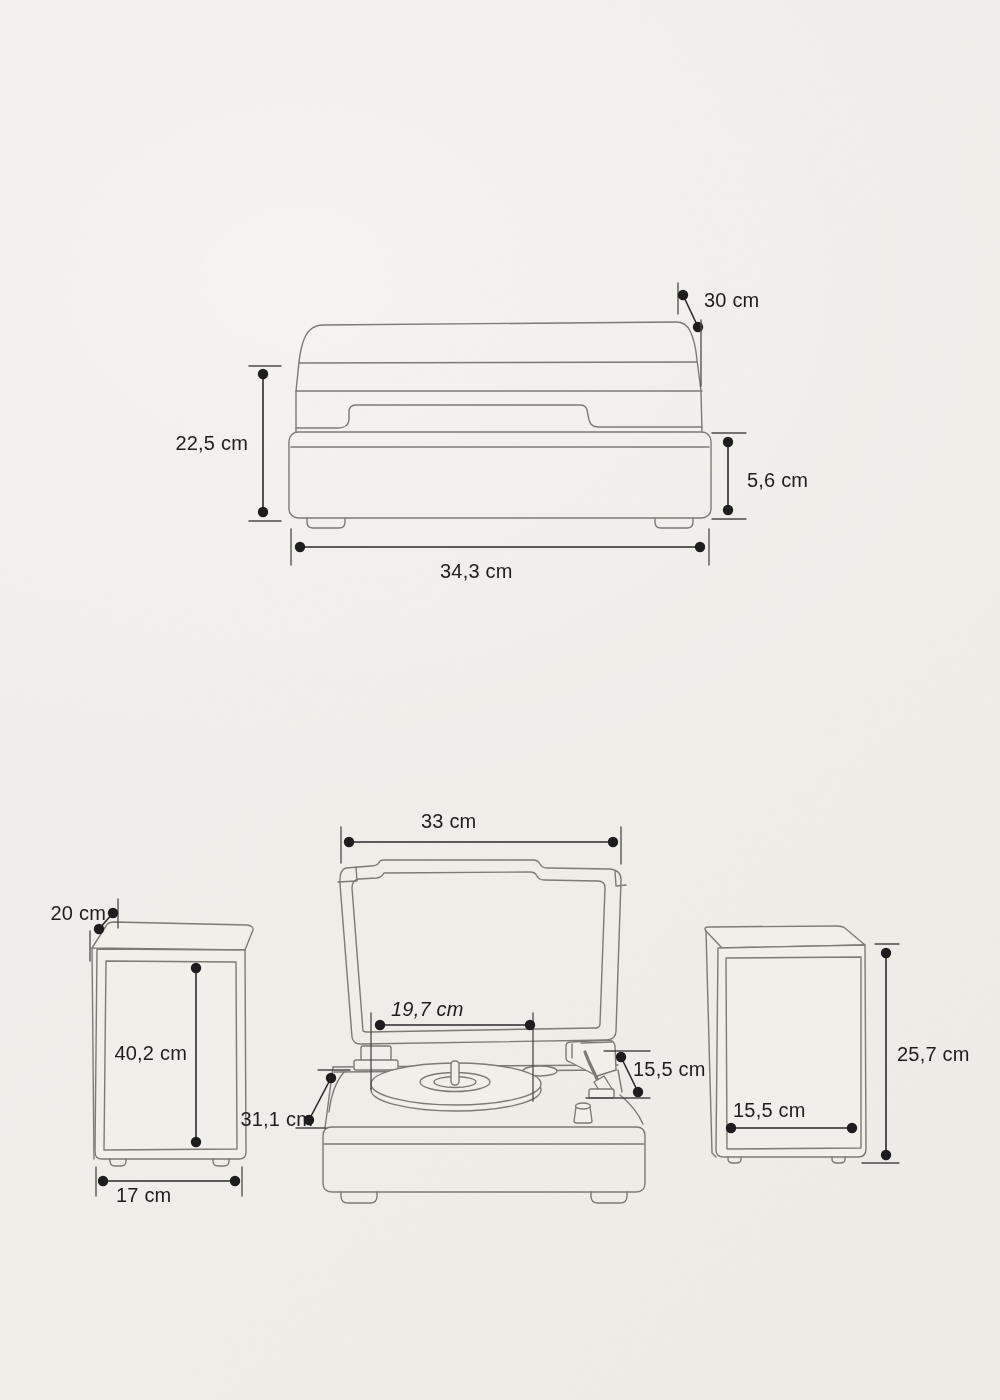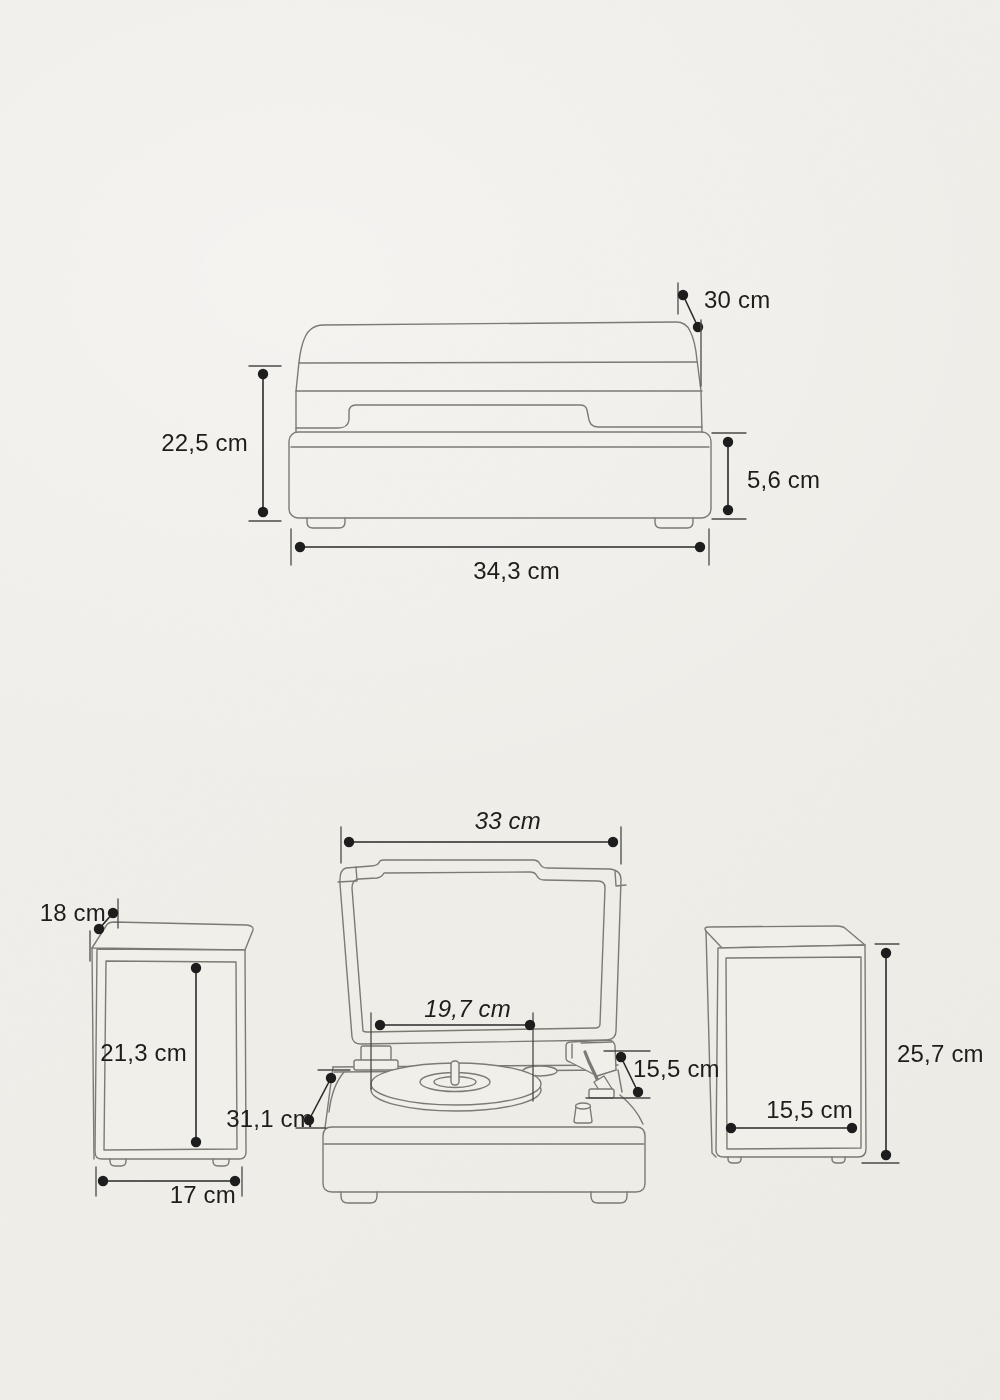--- a/index.html
+++ b/index.html
@@ -9,27 +9,27 @@
     margin:0 auto;
     background:
       radial-gradient(1200px 900px at 30% 20%, rgba(255,255,255,.35), rgba(255,255,255,0) 60%),
       linear-gradient(135deg,#f2f0ec 0%,#f1efea 55%,#eeece6 100%);
     overflow:hidden;
     font-family:"Liberation Sans", sans-serif;
   }
   #lineart{position:absolute;left:0;top:0;}
   .dim-label{
     position:absolute;
-    font-size:24px;
+    font-size:20px;
     line-height:22px;
     color:#1d1d1c;
     letter-spacing:.2px;
     white-space:nowrap;
   }
-  .al{text-align:left}.ar{text-align:right}.ac{text-align:right}
+  .al{text-align:left}.ar{text-align:right}.ac{text-align:left}
   
   .art{stroke:#7c7a74;stroke-width:1.4;fill:none;stroke-linejoin:round;stroke-linecap:round;}
   .artfill{stroke:#7c7a74;stroke-width:1.4;fill:#f1efea;stroke-linejoin:round;stroke-linecap:round;}
   .dimline{stroke:#2a2a2a;stroke-width:1.6;fill:none;stroke-linecap:round;}
   .tick{stroke:#4a4a48;stroke-width:1.3;fill:none;stroke-linecap:round;}
   .dot{fill:#1d1d1d;stroke:none;}
 </style>
 </head>
 <body>
 
@@ -228,25 +228,25 @@
   </svg>
 
   <div class="dim-label al" style="left:704px;top:289px;width:90px;">30 cm</div>
 
   <div class="dim-label ar" style="left:148px;top:432px;width:100px;">22,5 cm</div>
 
   <div class="dim-label al" style="left:747px;top:469px;width:90px;">5,6 cm</div>
 
   <div class="dim-label ac" style="left:440px;top:560px;width:120px;">34,3 cm</div>
 
-  <div class="dim-label ac" style="left:421px;top:810px;width:120px;font-style:italic;">33 cm</div>
-
-  <div class="dim-label ar" style="left:28px;top:902px;width:78px;">18 cm</div>
-
-  <div class="dim-label ar" style="left:95px;top:1042px;width:92px;">21,3 cm</div>
+  <div class="dim-label ac" style="left:421px;top:810px;width:120px;">33 cm</div>
+
+  <div class="dim-label ar" style="left:28px;top:902px;width:78px;">20 cm</div>
+
+  <div class="dim-label ar" style="left:95px;top:1042px;width:92px;">40,2 cm</div>
 
   <div class="dim-label ac" style="left:116px;top:1184px;width:120px;">17 cm</div>
 
   <div class="dim-label ar" style="left:218px;top:1108px;width:95px;">31,1 cm</div>
 
   <div class="dim-label ac" style="left:391px;top:998px;width:120px;font-style:italic;">19,7 cm</div>
 
   <div class="dim-label al" style="left:633px;top:1058px;width:100px;">15,5 cm</div>
 
   <div class="dim-label al" style="left:897px;top:1043px;width:100px;">25,7 cm</div>

